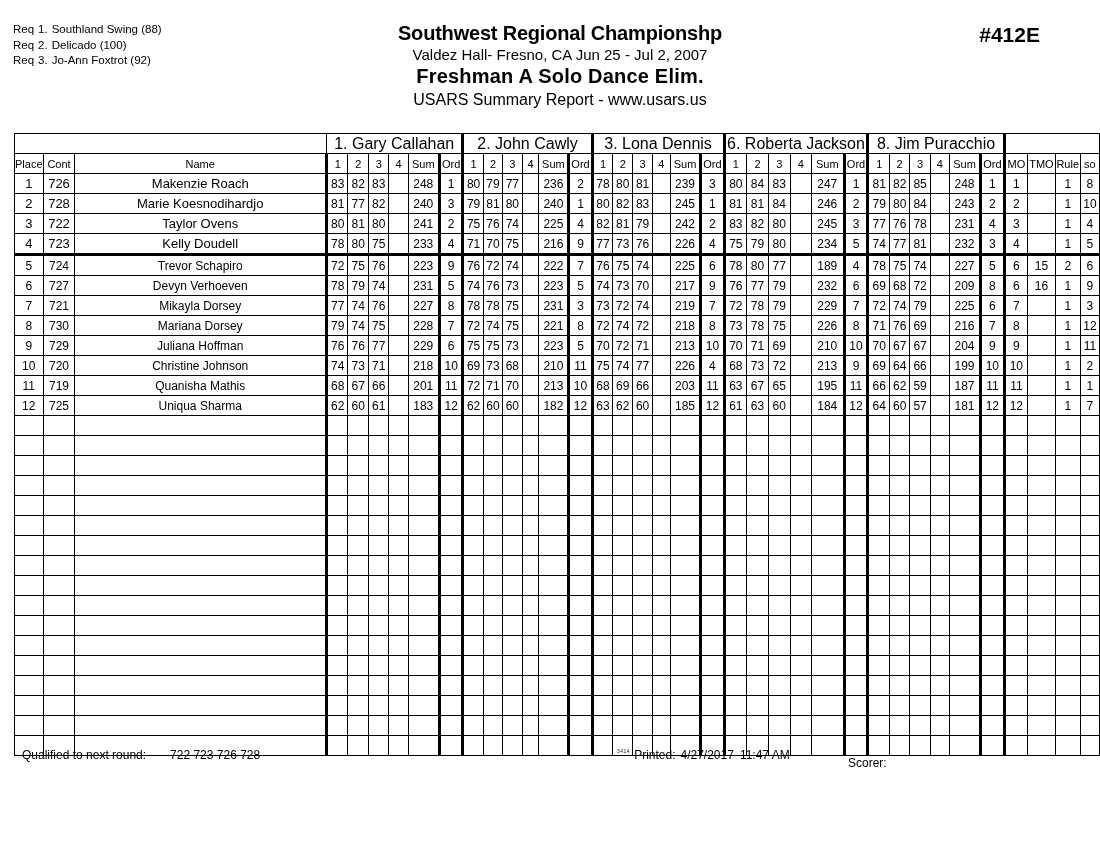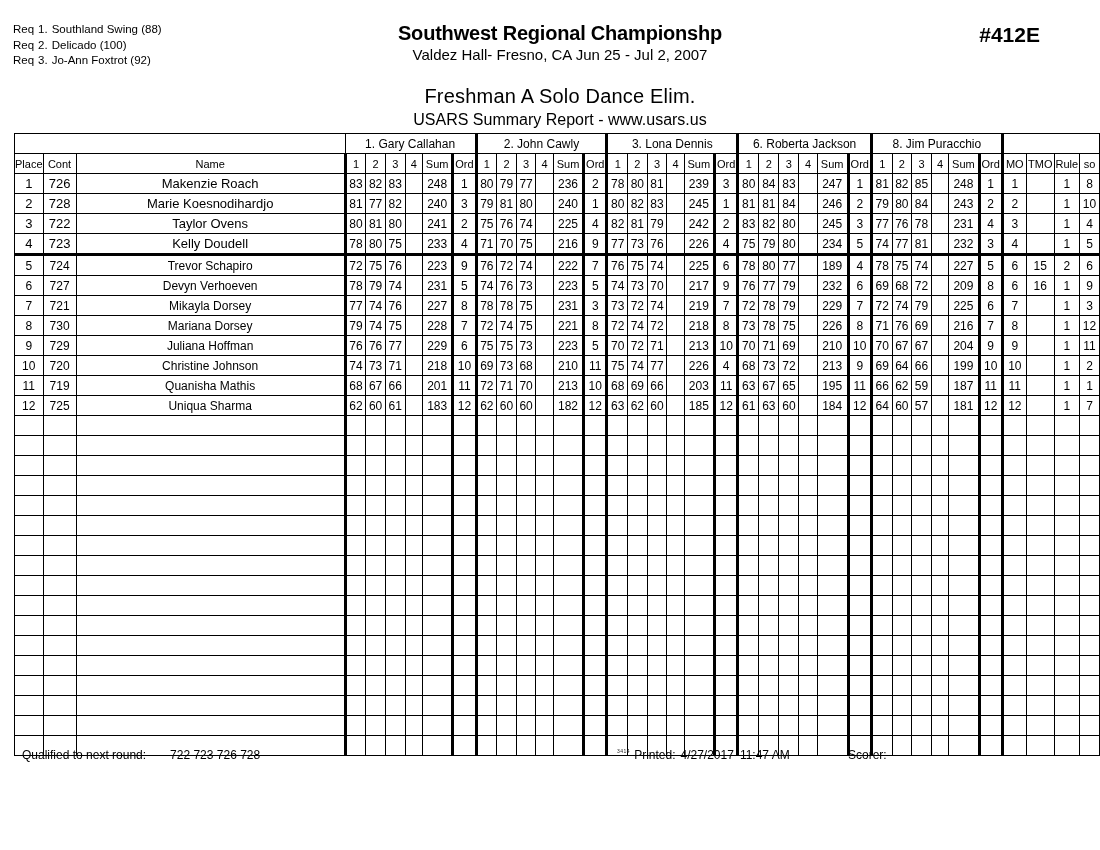--- a/index.html
+++ b/index.html
@@ -47,24 +47,23 @@
     font-weight: bold;
     letter-spacing: -0.2px;
     line-height: 23px;
   }
   .title-venue {
     font-size: 15px;
     line-height: 19px;
   }
   .title-event {
     font-size: 20px;
-    font-weight: normal;
+    font-weight: bold;
     line-height: 25px;
     letter-spacing: 0.2px;
-    margin-top: 20px;
   }
   .title-report {
     font-size: 16px;
     line-height: 22px;
   }
 
   #sheet-number {
     position: absolute;
     right: 60px;
     top: 23px;
@@ -92,21 +91,21 @@
     overflow: hidden;
     white-space: nowrap;
   }
   
   tr.judge-title-row td {
     height: 21px;
     border-top: 1px solid #000;
     border-bottom: 1px solid #000;
     text-align: left;
     padding-left: 6px;
-    font-size: 12px;
+    font-size: 16px;
   }
   tr.judge-title-row td.blank-left {
     border: none;
   }
   tr.judge-title-row td.jt {
     border-left: 1px solid #000;
     border-right: 1px solid #000;
   }
   tr.judge-title-row td.blank-right {
     border: none;
@@ -173,21 +172,21 @@
     vertical-align: top;
     letter-spacing: 0.5px;
     margin-right: 4px;
     color: #222;
   }
   #printed-block .p-label { margin-right: 5px; }
   #printed-block .p-date { margin-right: 6px; }
   #scorer-label {
     position: absolute;
     left: 848px;
-    top: 0;
+    top: 8px;
   }
 </style>
 </head>
 <body>
 
 <div id="header">
 
   <div id="req-list">
       <span class="req-line"><span class="req-word">Req</span><span class="req-num">1.</span><span class="req-text">Southland Swing (88)</span></span>
       <span class="req-line"><span class="req-word">Req</span><span class="req-num">2.</span><span class="req-text">Delicado (100)</span></span>

